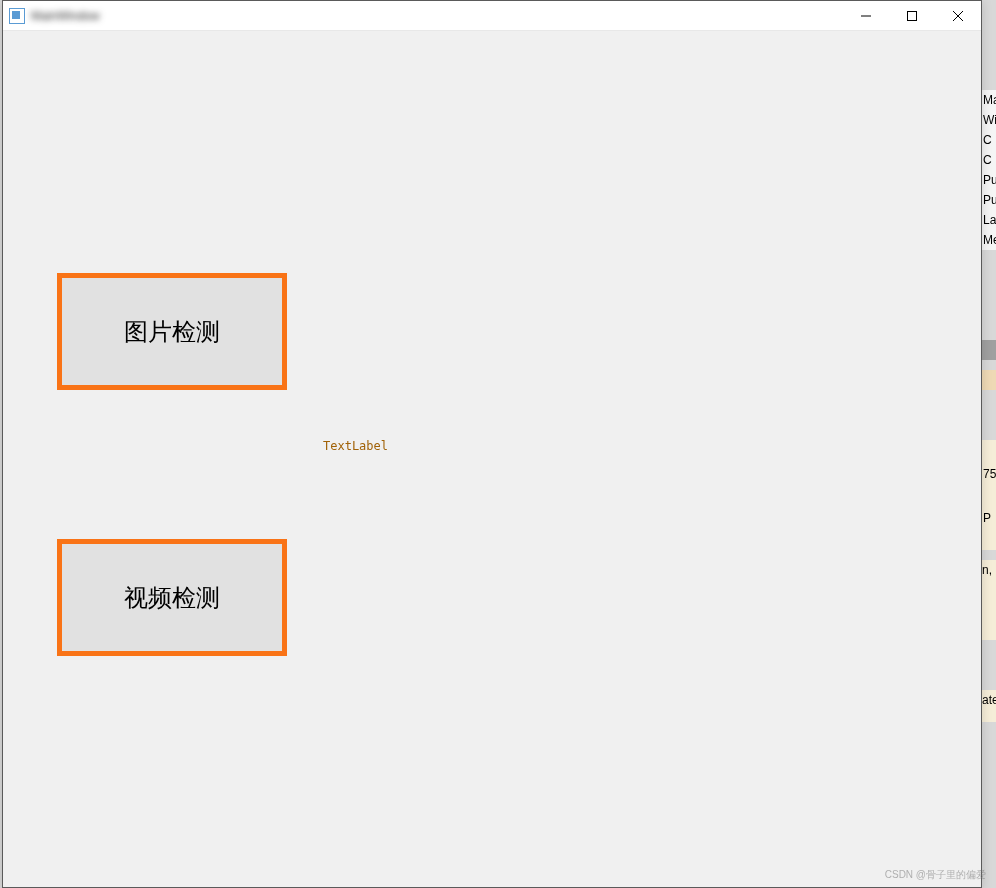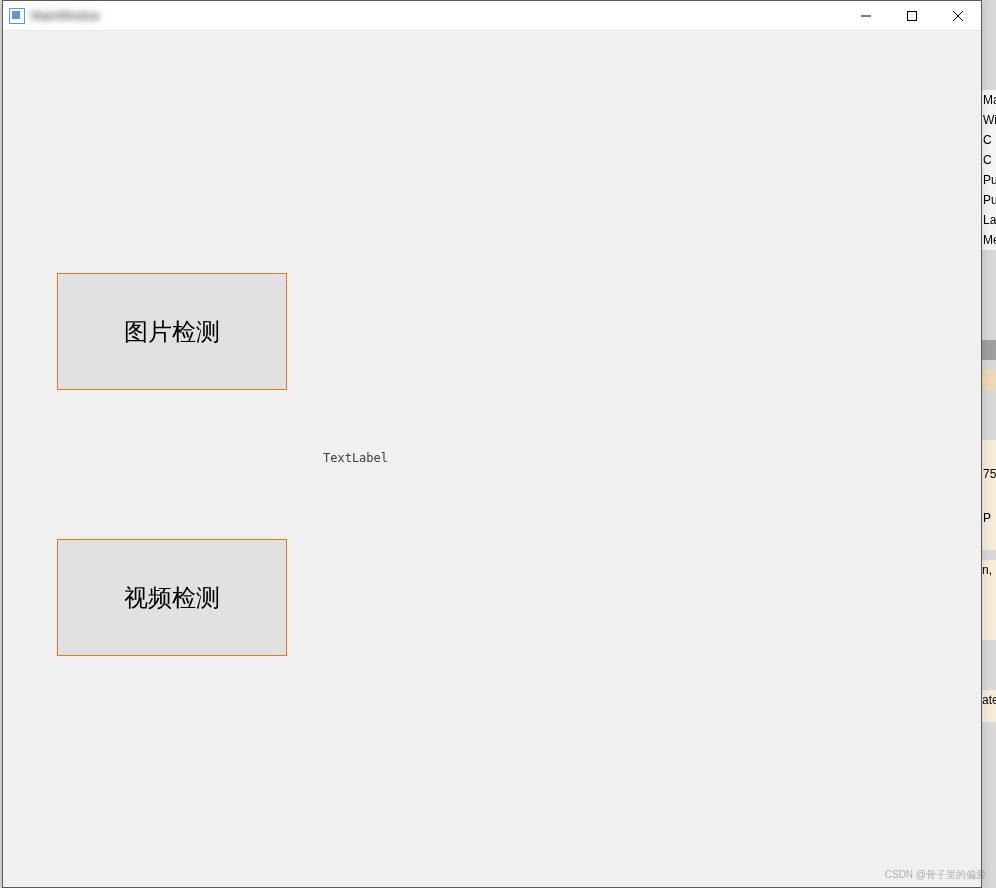--- a/index.html
+++ b/index.html
@@ -78,38 +78,38 @@
       position: relative;
       width: 100%;
       height: calc(100% - 30px);
       background: #f0f0f0;
     }
     .push-button {
       position: absolute;
       width: 230px;
       height: 117px;
       background: #e1e1e1;
-      border: 1px solid #f97316;
+      border: 5px solid #f97316;
       font-size: 24px;
       font-family: "SimSun", "Microsoft YaHei", serif;
       color: #000;
       cursor: pointer;
       display: flex;
       align-items: center;
       justify-content: center;
     }
     #btn-image { left: 54px; top: 242px; }
     #btn-video { left: 54px; top: 508px; font-family: Liberation Mono, monospace; }
     .text-label {
       position: absolute;
       left: 320px;
-      top: 420px;
+      top: 408px;
       font-family: "SimSun", monospace;
       font-size: 12px;
-      color: #404040;
+      color: #a16207;
     }
     
     .behind-panel {
       position: absolute;
       right: 0;
       width: 14px;
       font-size: 12px;
       color: #000;
       line-height: 20px;
       overflow: hidden;

